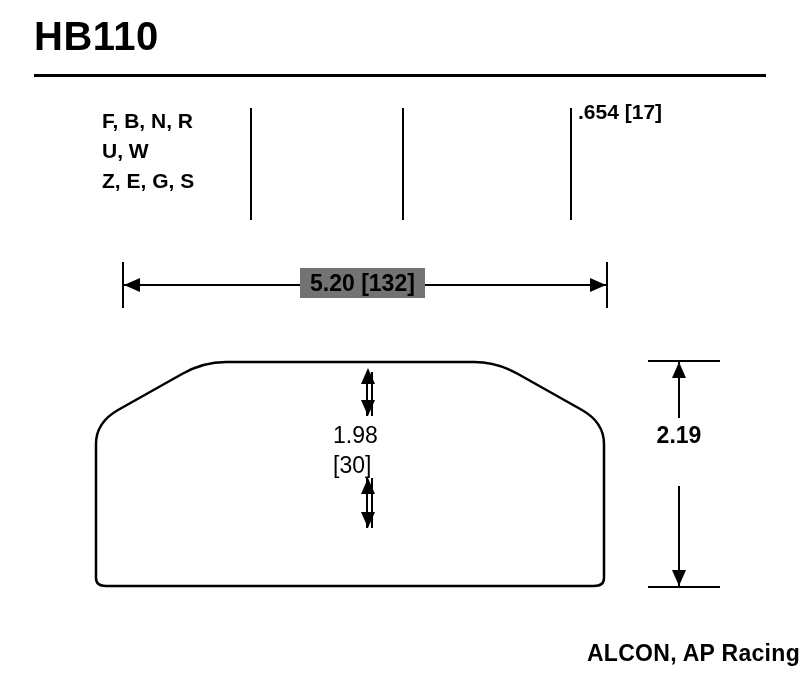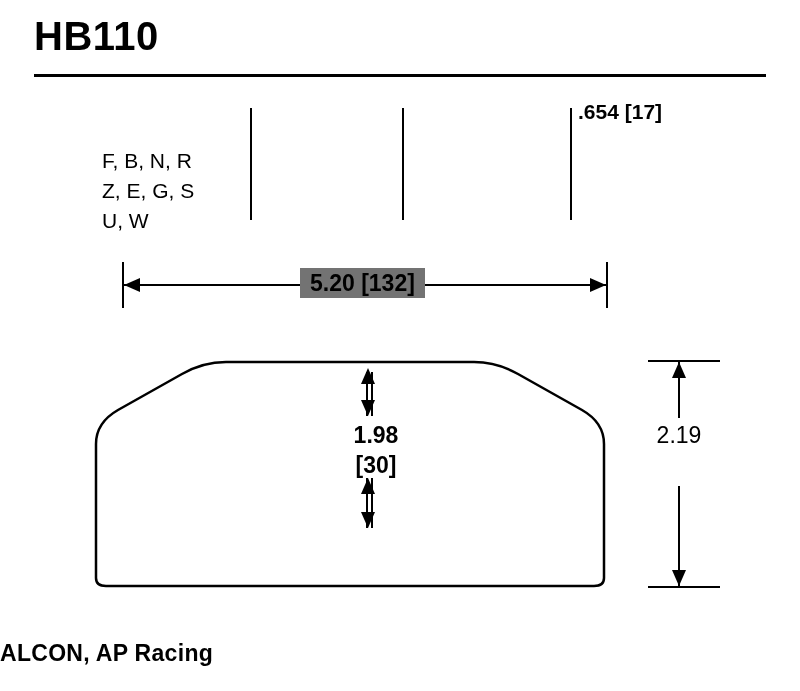--- a/index.html
+++ b/index.html
@@ -40,24 +40,23 @@
     width: 732px;
     height: 3px;
     background: #000000;
   }
   
   .codes {
     position: absolute;
     left: 102px;
     top: 106px;
     font-size: 21px;
-    font-weight: normal;
-    line-height: 30px;
-    white-space: nowrap;
-    margin-top: 40px;
+    font-weight: bold;
+    line-height: 30px;
+    white-space: nowrap;
   }
   .codes div { height: 30px; }
 
   
   .thickness {
     position: absolute;
     left: 578px;
     top: 97px;
     font-size: 21px;
     font-weight: bold;
@@ -130,73 +129,73 @@
     left: 90px;
     top: 352px;
   }
 
   
   .dim-inner-label {
     position: absolute;
     left: 333px;
     top: 420px;
     width: 86px;
-    text-align: center;
-    font-size: 23px;
-    font-weight: bold;
+    text-align: left;
+    font-size: 23px;
+    font-weight: normal;
     line-height: 30px;
     background: #ffffff;
   }
   
   .dim-height-label {
     position: absolute;
     left: 636px;
     top: 420px;
     width: 86px;
     text-align: center;
     font-size: 23px;
-    font-weight: normal;
+    font-weight: bold;
     line-height: 30px;
   }
   .hline {
     position: absolute;
     height: 2px;
     background: #000000;
   }
   .vline {
     position: absolute;
     width: 2px;
     background: #000000;
   }
 
   
   .footer {
     position: absolute;
     left: 0;
     top: 640px;
     width: 800px;
-    text-align: left;
+    text-align: right;
     font-size: 23px;
     font-weight: bold;
     letter-spacing: 0.3px;
     white-space: nowrap;
   }
 </style>
 </head>
 <body>
 
 <div id="sheet">
 
   <div class="part-number">HB110</div>
   <div class="top-rule"></div>
 
   <div class="codes">
     <div>F, B, N, R</div>
+    <div>U, W</div>
     <div>Z, E, G, S</div>
-    <div>U, W</div>
   </div>
 
   <div class="thickness">
     <div>.654 [17]</div>
   </div>
 
   <div class="vtick" style="left:250px; top:108px; height:112px;"></div>
   <div class="vtick" style="left:402px; top:108px; height:112px;"></div>
   <div class="vtick" style="left:570px; top:108px; height:112px;"></div>
 

